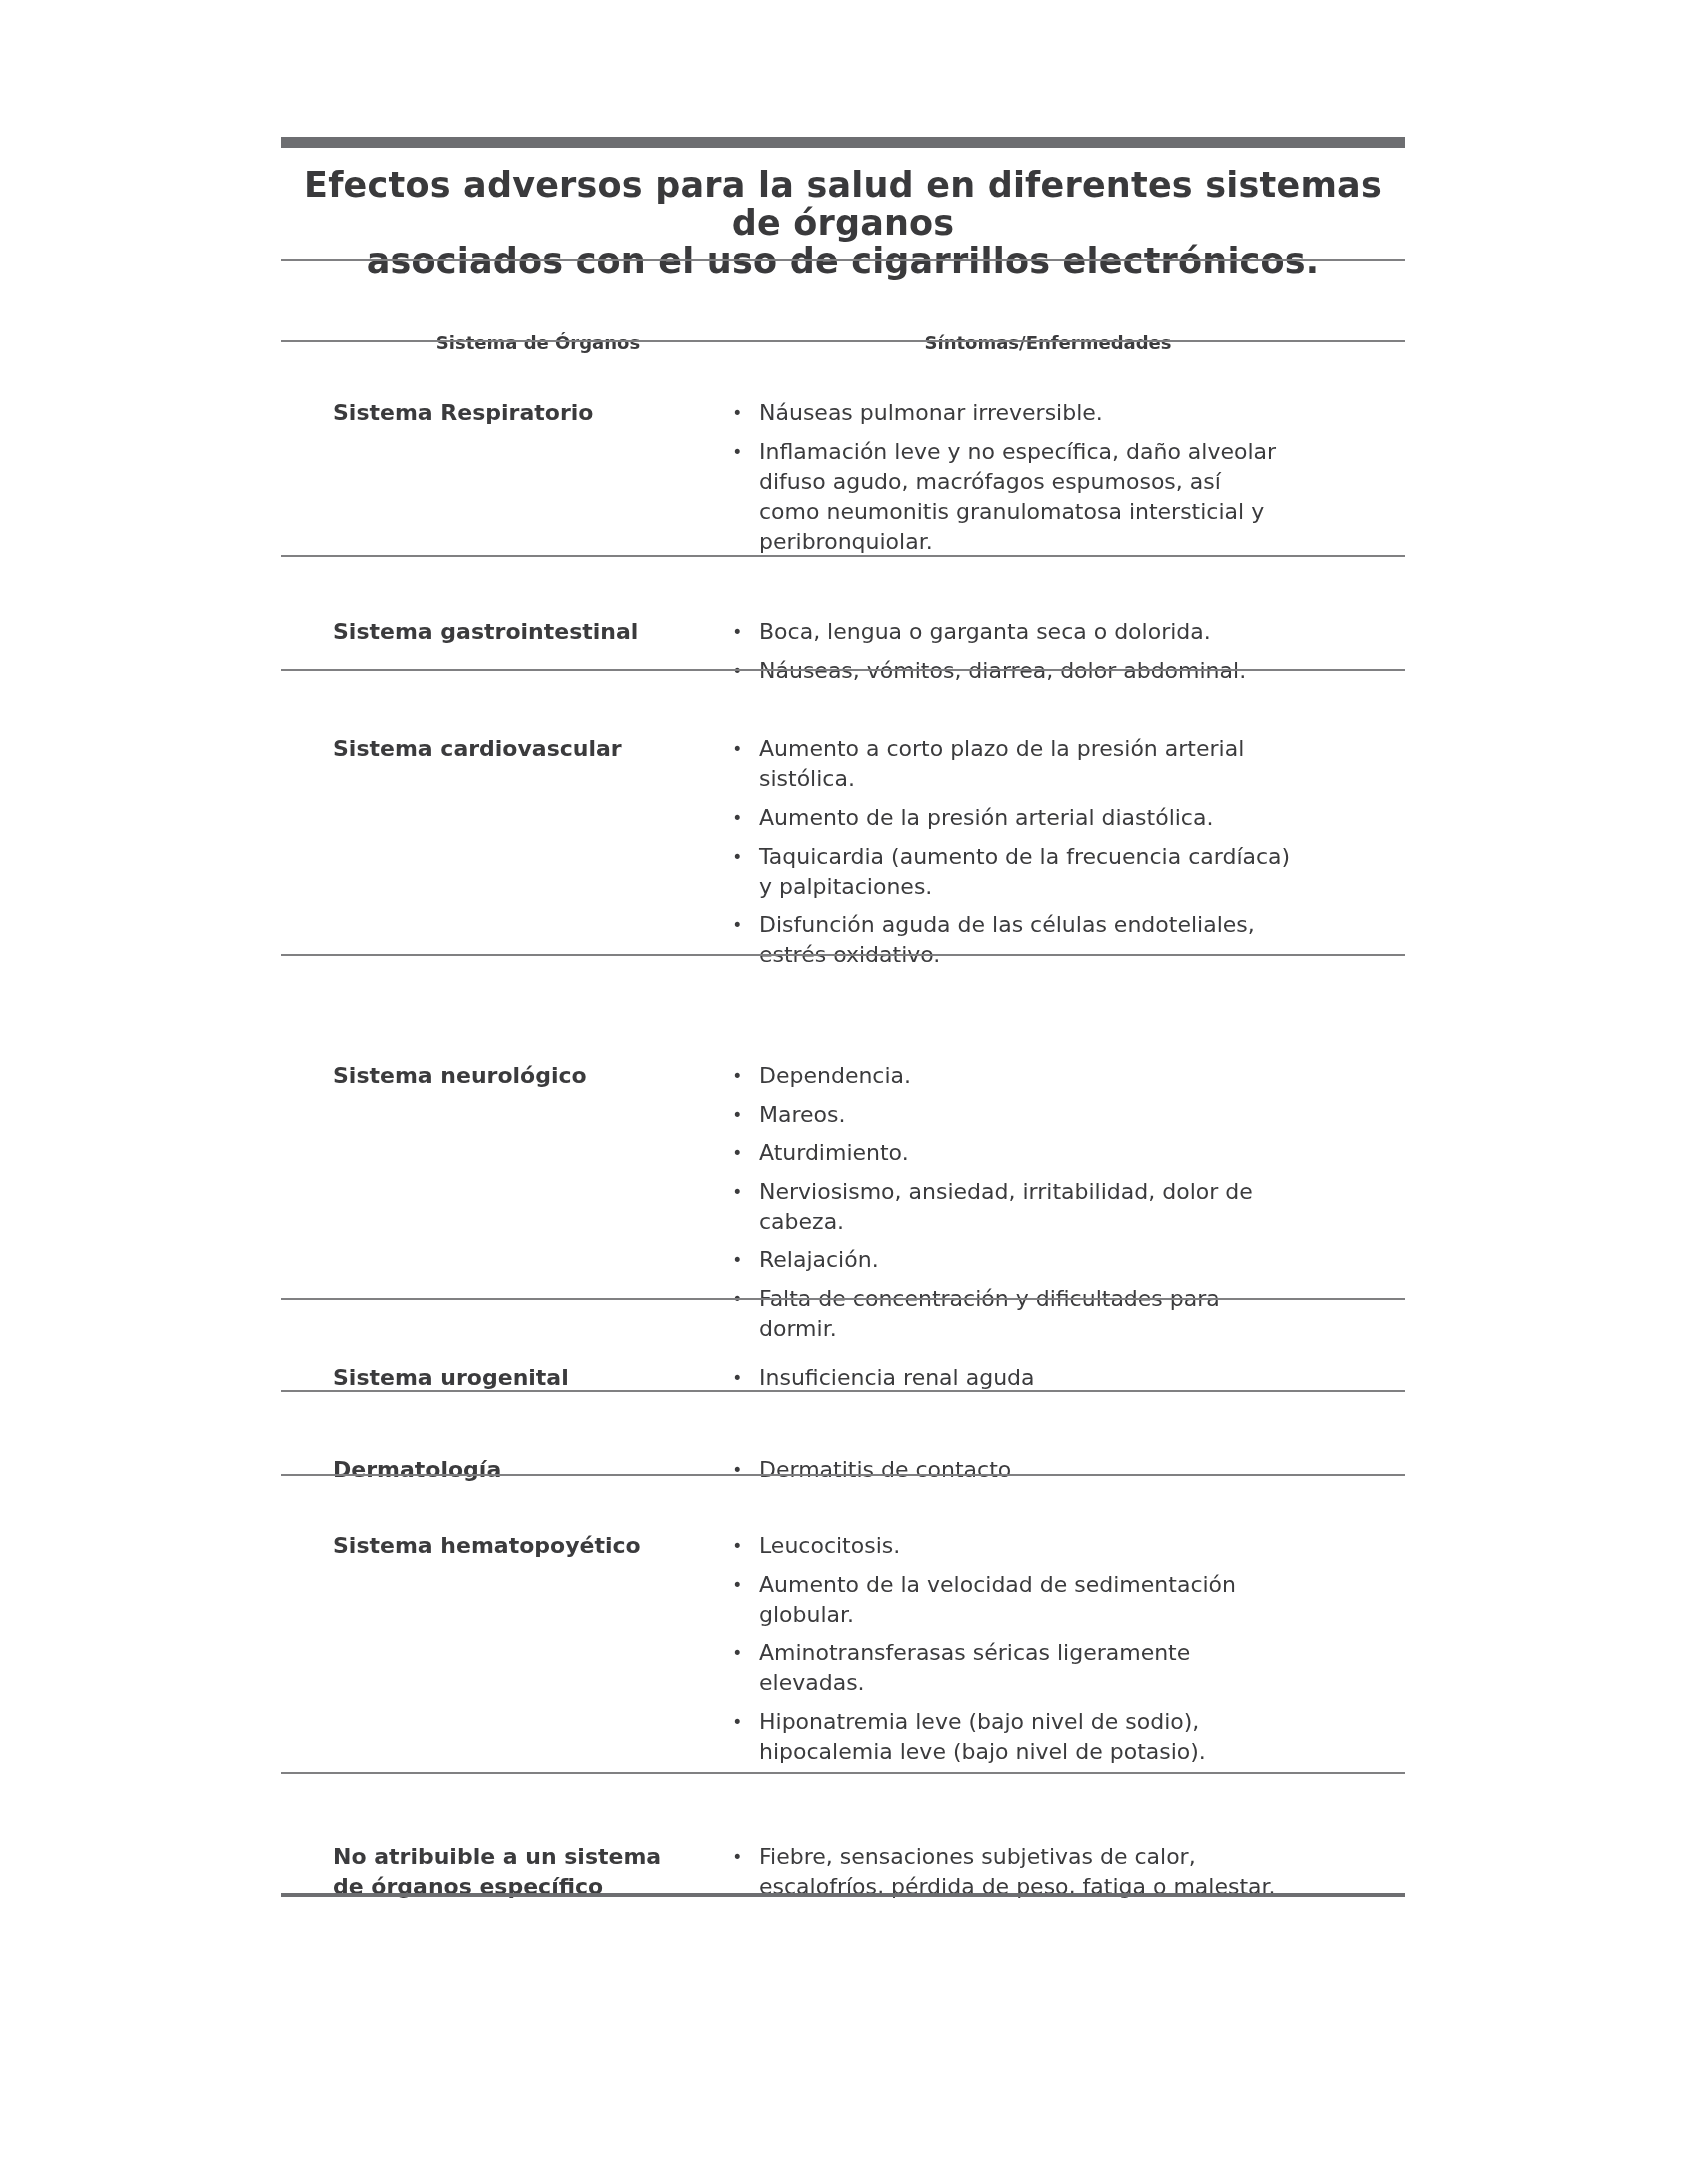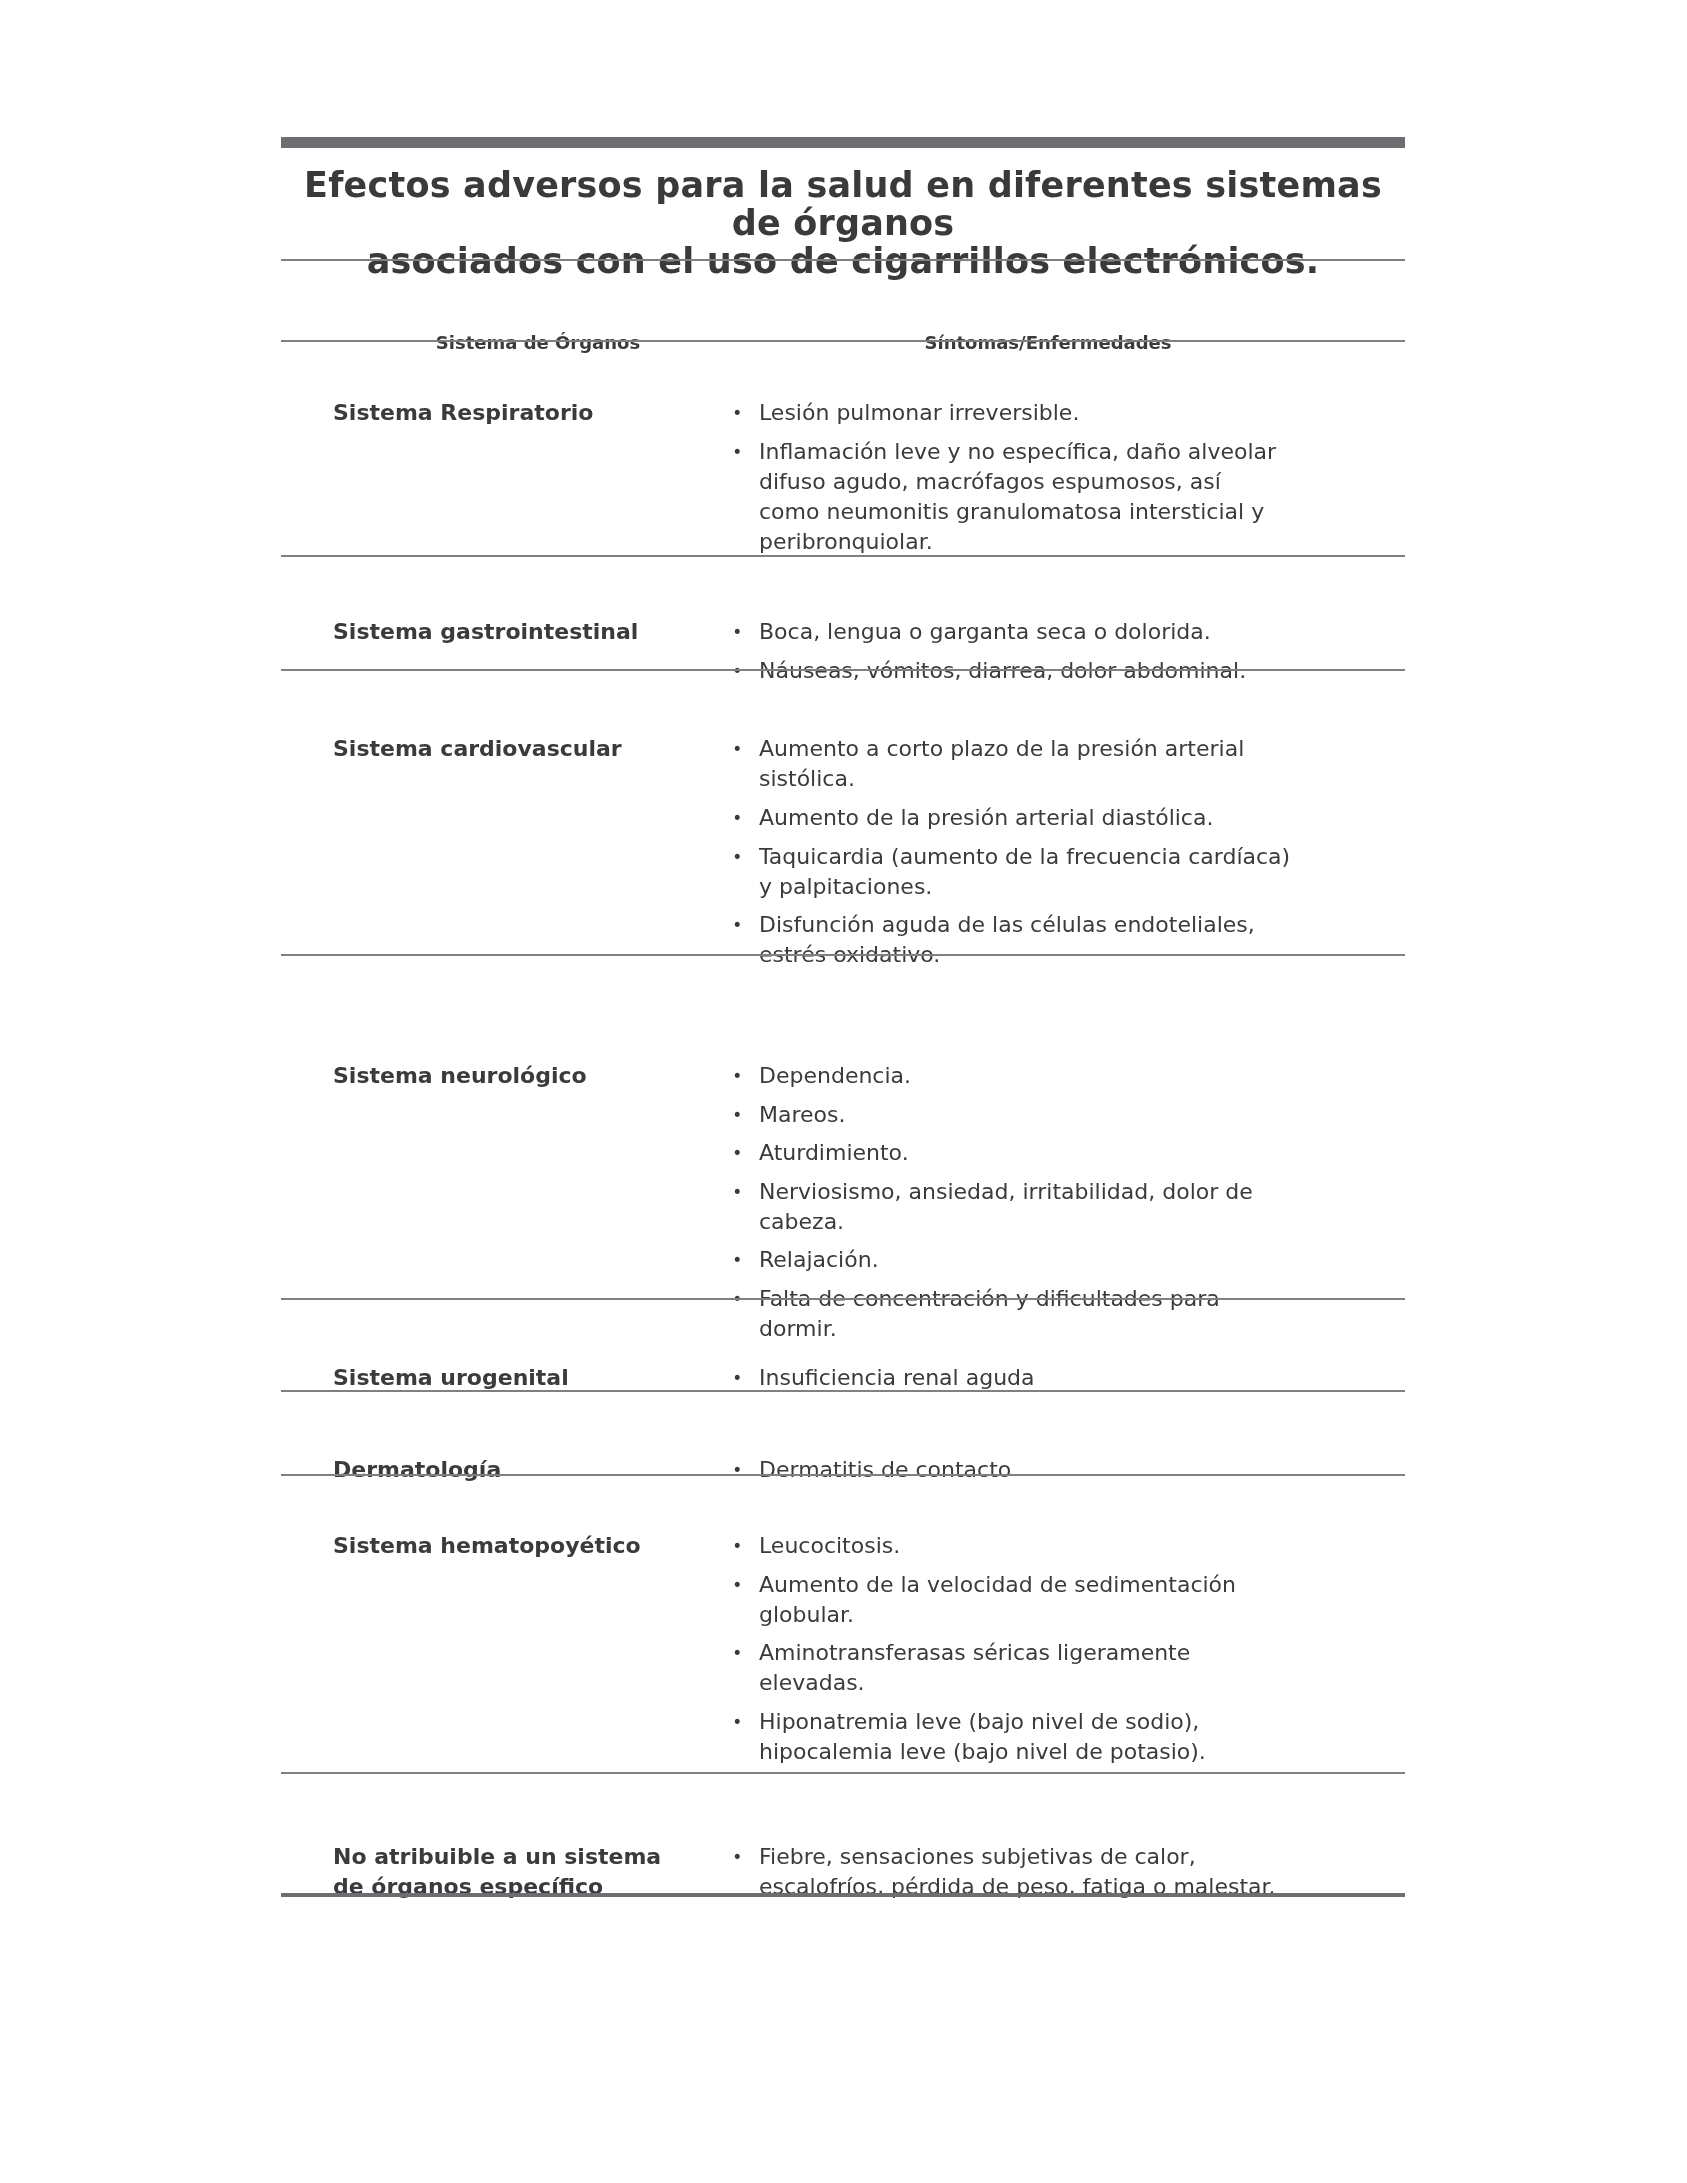--- a/index.html
+++ b/index.html
@@ -38,21 +38,21 @@
   <div class="header">
     <div class="hcell c1">Sistema de Órganos</div>
     <div class="hcell c2">Síntomas/Enfermedades</div>
   </div>
 
   <div class="rule" style="top:203px"></div>
 
   <div class="row" style="top:205px;height:213px">
     <div class="label" style="top:21px">Sistema Respiratorio</div>
     <ul class="items" style="top:21px">
-      <li class="item"><span class="bullet">•</span><span>Lesión pulmonar irreversible.</span></li>
+      <li class="item"><span class="bullet">•</span><span>Náuseas pulmonar irreversible.</span></li>
       <li class="item"><span class="bullet">•</span><span>Inflamación leve y no específica, daño alveolar
 difuso agudo, macrófagos espumosos, así
 como neumonitis granulomatosa intersticial y
 peribronquiolar.</span></li>
     </ul>
   </div>
   <div class="rule" style="top:418px"></div>
 
   <div class="row" style="top:420px;height:112px">
     <div class="label" style="top:25px">Sistema gastrointestinal</div>

